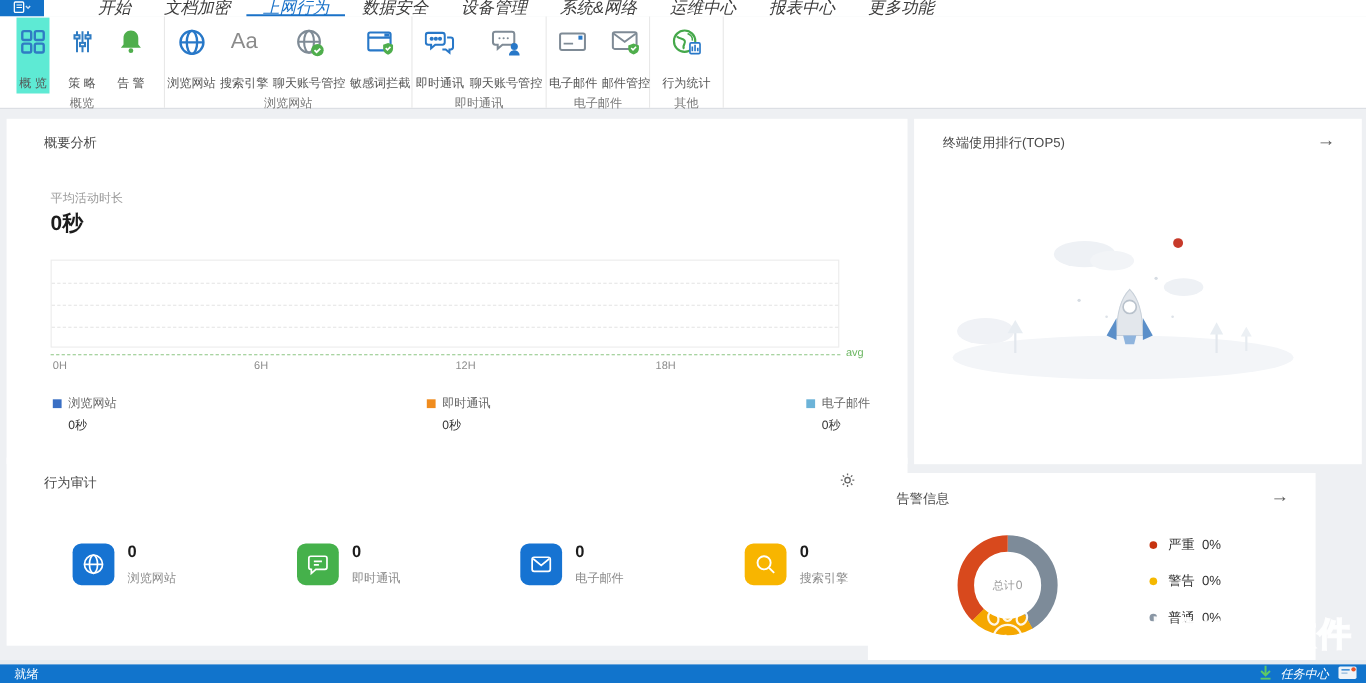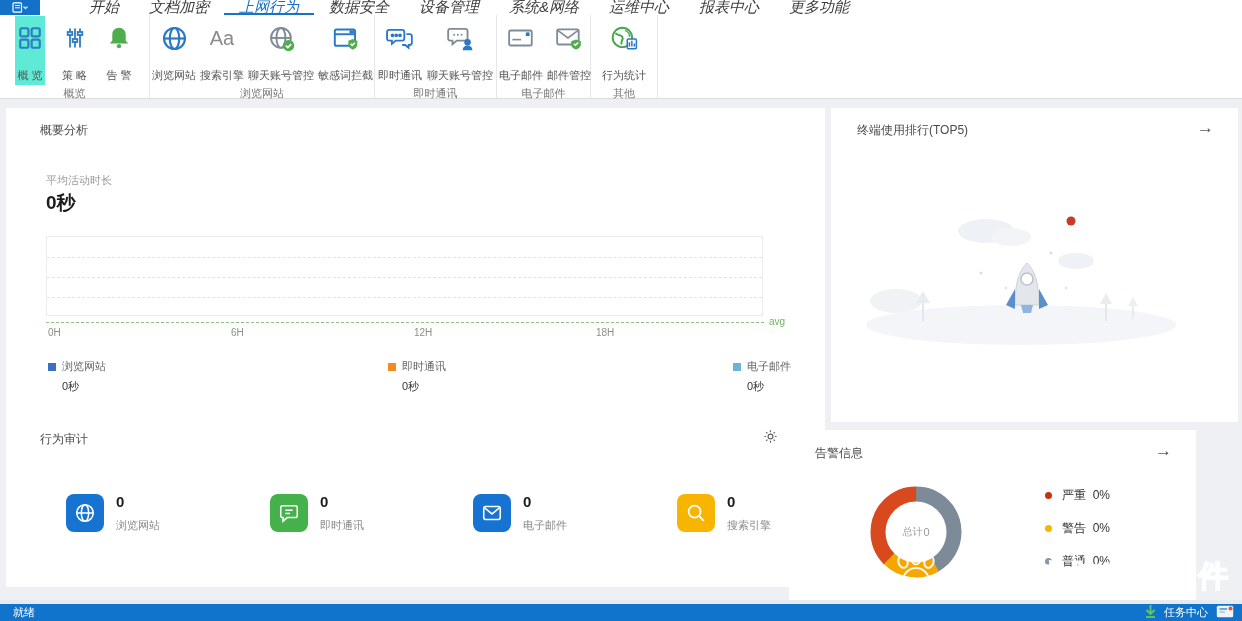--- a/index.html
+++ b/index.html
@@ -450,21 +450,21 @@
 <div class="prebar"></div>
 <div class="statusbar">
   <span class="sb-left">就绪</span>
   <span class="sb-right">
     <span>
       <svg width="11" height="13" viewBox="0 0 11 13">
           <path d="M5.5 0v8M1.5 5l4 4 4-4" fill="none" stroke="#5fca63" stroke-width="1.8"></path>
           <line x1="1" y1="12" x2="10" y2="12" stroke="#5fca63" stroke-width="1.8"></line>
         </svg>
     </span>
-    <span style="cursor:pointer;">任务中心</span>
+    <span style="cursor:pointer;font-style:italic;">任务中心</span>
     <span style="cursor:pointer;">
       <svg width="18" height="13" viewBox="0 0 18 13">
           <rect x="0.8" y="0.8" width="16.4" height="11.4" rx="1.5" fill="#eef3f8"></rect>
           <line x1="3.5" y1="4" x2="11" y2="4" stroke="#1174cc" stroke-width="1.2"></line>
           <line x1="3.5" y1="7" x2="9" y2="7" stroke="#8fb8dd" stroke-width="1.2"></line>
           <circle cx="14.5" cy="3.5" r="2" fill="#e8542a"></circle>
         </svg>
     </span>
   </span>
 </div>

